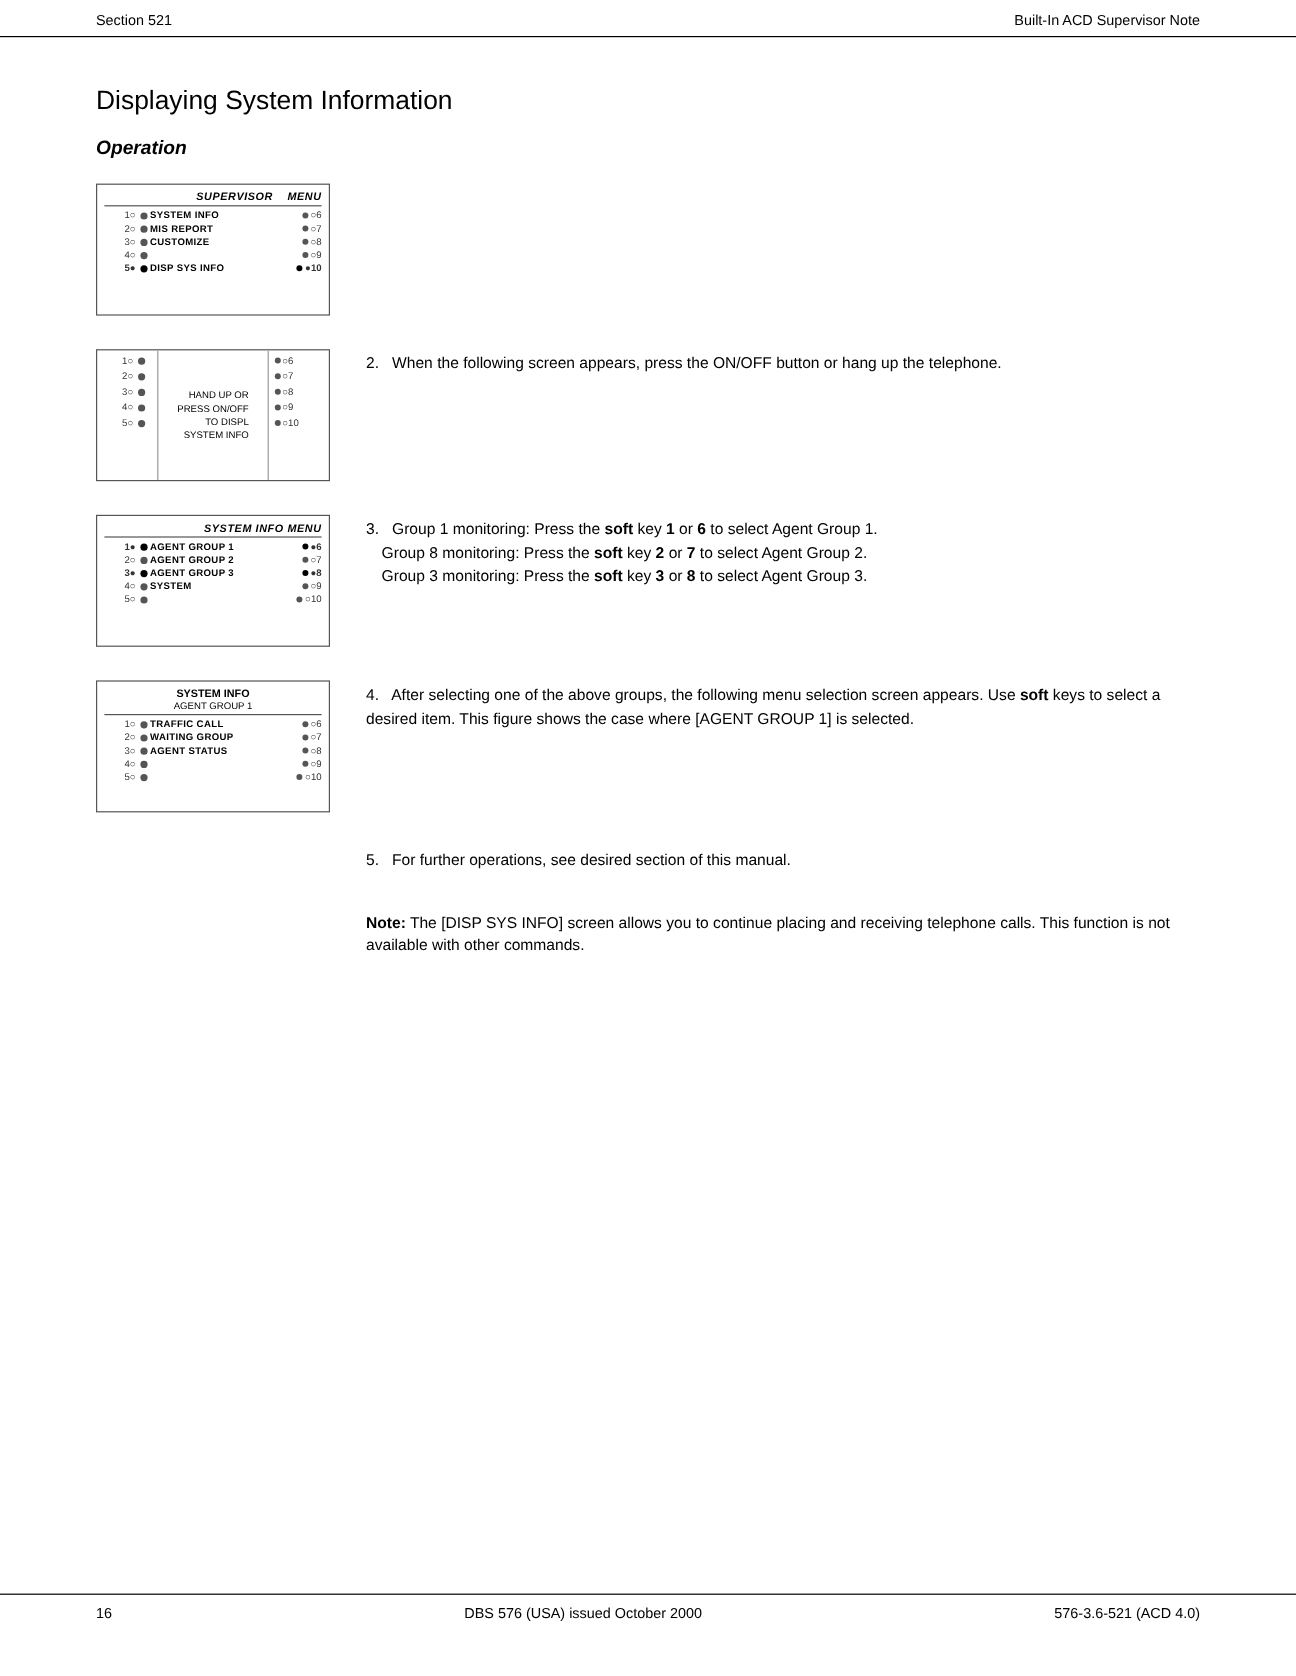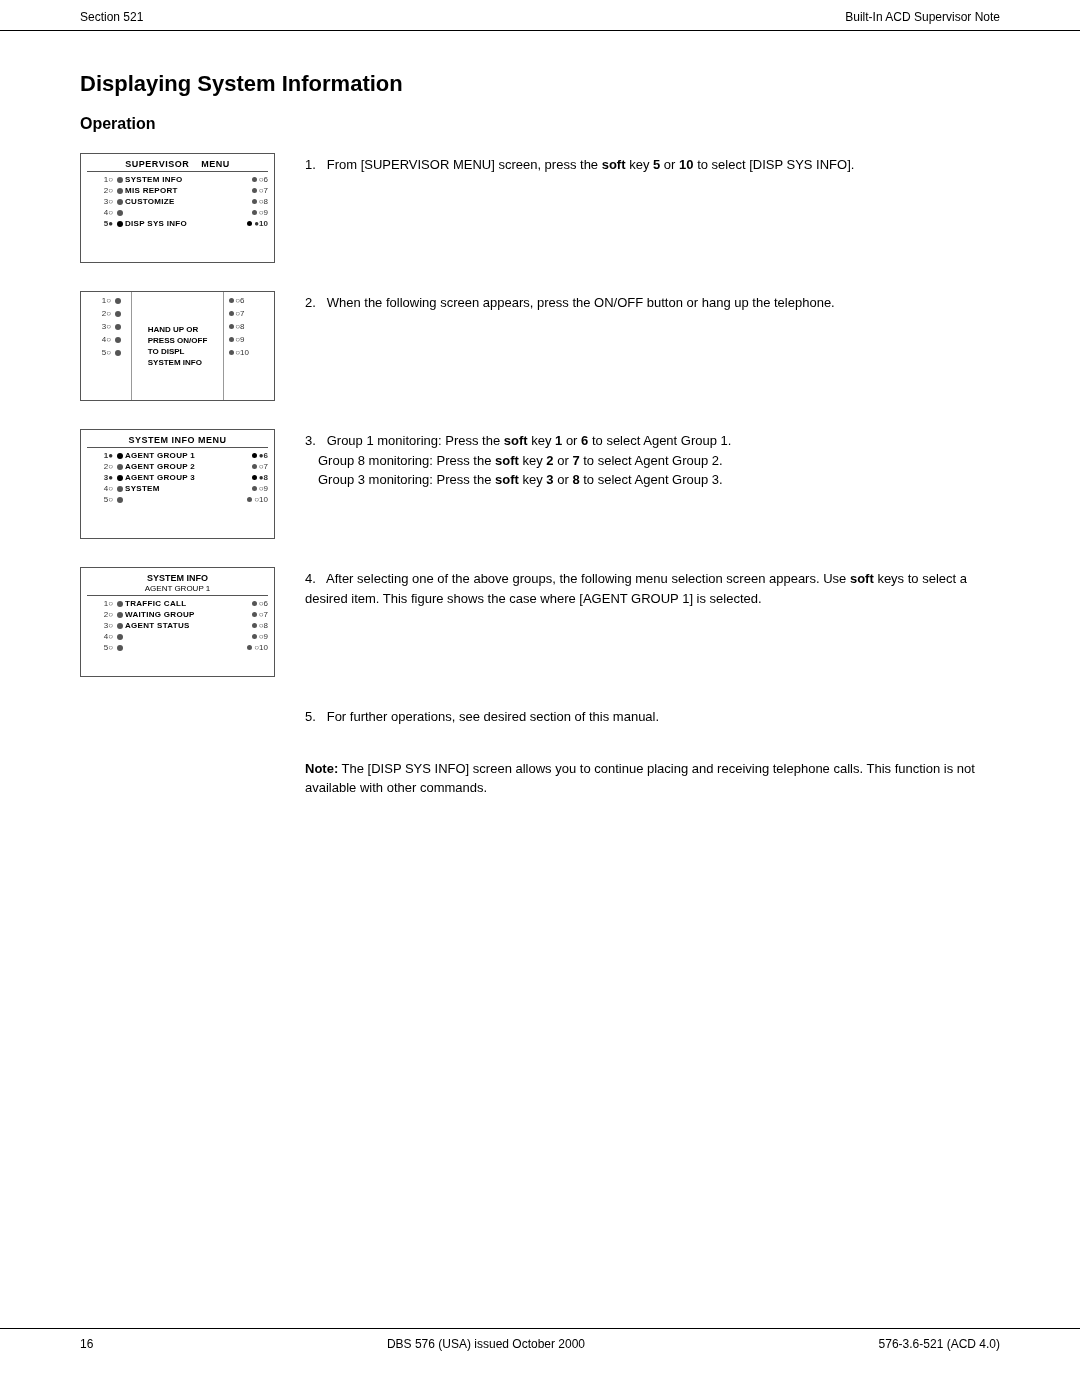--- a/index.html
+++ b/index.html
@@ -32,27 +32,28 @@
       font-size: 12px;
       position: absolute;
       bottom: 38px;
       left: 0; right: 0;
     }
     .content {
       padding: 30px 80px 80px 80px;
     }
     .page-title {
       font-size: 22px;
-      font-weight: bold;
+      font-weight: normal;
       margin-bottom: 18px;
       margin-top: 10px;
     }
     .section-title {
       font-size: 16px;
       font-weight: bold;
+      font-style: italic;
       margin-bottom: 20px;
     }
     .instructions-area {
       display: flex;
       flex-direction: column;
       gap: 28px;
     }
     .instruction-row {
       display: flex;
       flex-direction: row;
@@ -65,25 +66,26 @@
       min-width: 195px;
       min-height: 110px;
       padding: 5px 6px;
       font-size: 9px;
       position: relative;
       flex-shrink: 0;
     }
     .diagram-title {
       font-size: 9px;
       font-weight: bold;
-      text-align: center;
+      text-align: right;
       border-bottom: 1px solid #555;
       padding-bottom: 2px;
       margin-bottom: 3px;
       letter-spacing: 0.5px;
+      font-style: italic;
     }
     .diagram-row {
       display: flex;
       align-items: center;
       margin-bottom: 2px;
       font-size: 8.5px;
       position: relative;
     }
     .diagram-left {
       width: 28px;
@@ -207,24 +209,20 @@
             <div class="diagram-left" style="font-weight:bold;">5●</div>
             <div class="diagram-dot-filled"></div>
             <div class="diagram-label">DISP SYS INFO</div>
             <div class="diagram-right-side">
               <div class="diagram-dot-right" style="background:#000;"></div>
               <div class="diagram-key" style="font-weight:bold;">●10</div>
             </div>
           </div>
         </div>
 
-        <div class="instruction-text">
-          <span>1.&nbsp;&nbsp;</span>
-          <span>From [SUPERVISOR MENU] screen, press the </span><span class="bold">soft</span><span> key </span><span class="bold">5</span><span> or </span><span class="bold">10</span><span> to select [DISP SYS INFO].</span>
-        </div>
       </div>
 
       <div class="instruction-row">
 
         <div class="diagram-box" style="display:flex; align-items:stretch; padding:0; overflow:hidden;">
           <div style="flex:1; padding:4px 4px;">
 
             <div class="diagram-row" style="margin-bottom:4px;">
               <div class="diagram-left">1○</div>
               <div class="diagram-dot"></div>
@@ -241,21 +239,21 @@
               <div class="diagram-left">4○</div>
               <div class="diagram-dot"></div>
             </div>
             <div class="diagram-row">
               <div class="diagram-left">5○</div>
               <div class="diagram-dot"></div>
             </div>
           </div>
 
           <div style="flex:2; border-left:1px solid #999; border-right:1px solid #999; display:flex; align-items:center; justify-content:center; padding:4px;">
-            <div style="font-size:8px; font-weight:bold; text-align:left; line-height:1.4;">HAND UP OR<br>PRESS ON/OFF<br>TO DISPL<br>SYSTEM INFO</div>
+            <div style="font-size:8px; font-weight:normal; text-align:right; line-height:1.4;">HAND UP OR<br>PRESS ON/OFF<br>TO DISPL<br>SYSTEM INFO</div>
           </div>
 
           <div style="flex:1; padding:4px 4px;">
             <div class="diagram-row" style="margin-bottom:4px; justify-content:flex-start;">
               <div class="diagram-dot-right"></div>
               <div class="diagram-key">○6</div>
             </div>
             <div class="diagram-row" style="margin-bottom:4px; justify-content:flex-start;">
               <div class="diagram-dot-right"></div>
               <div class="diagram-key">○7</div>

